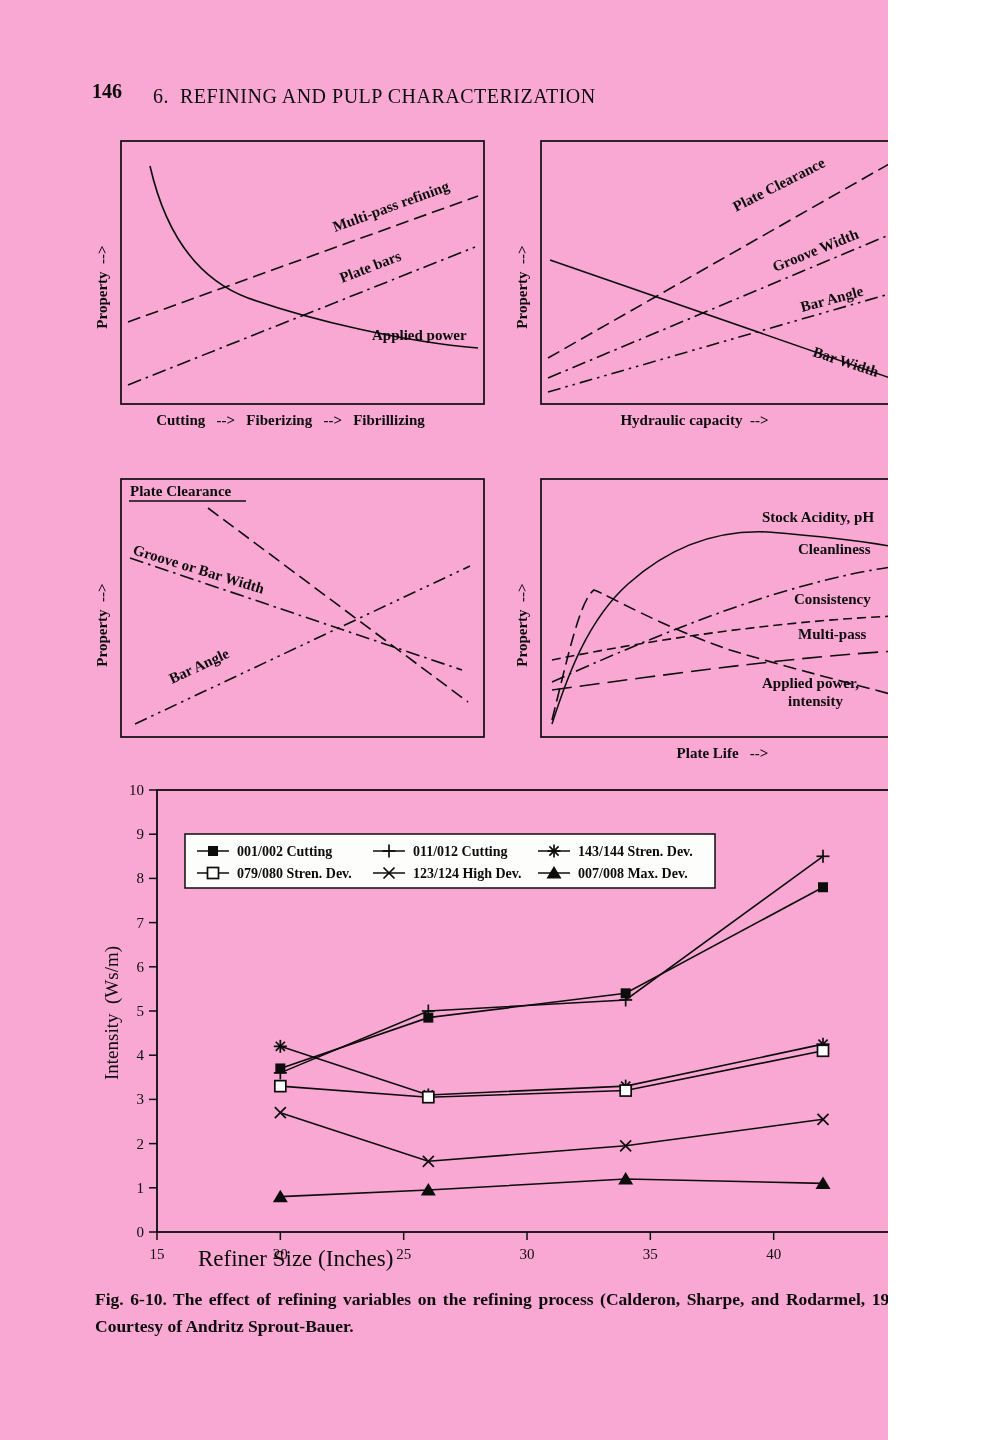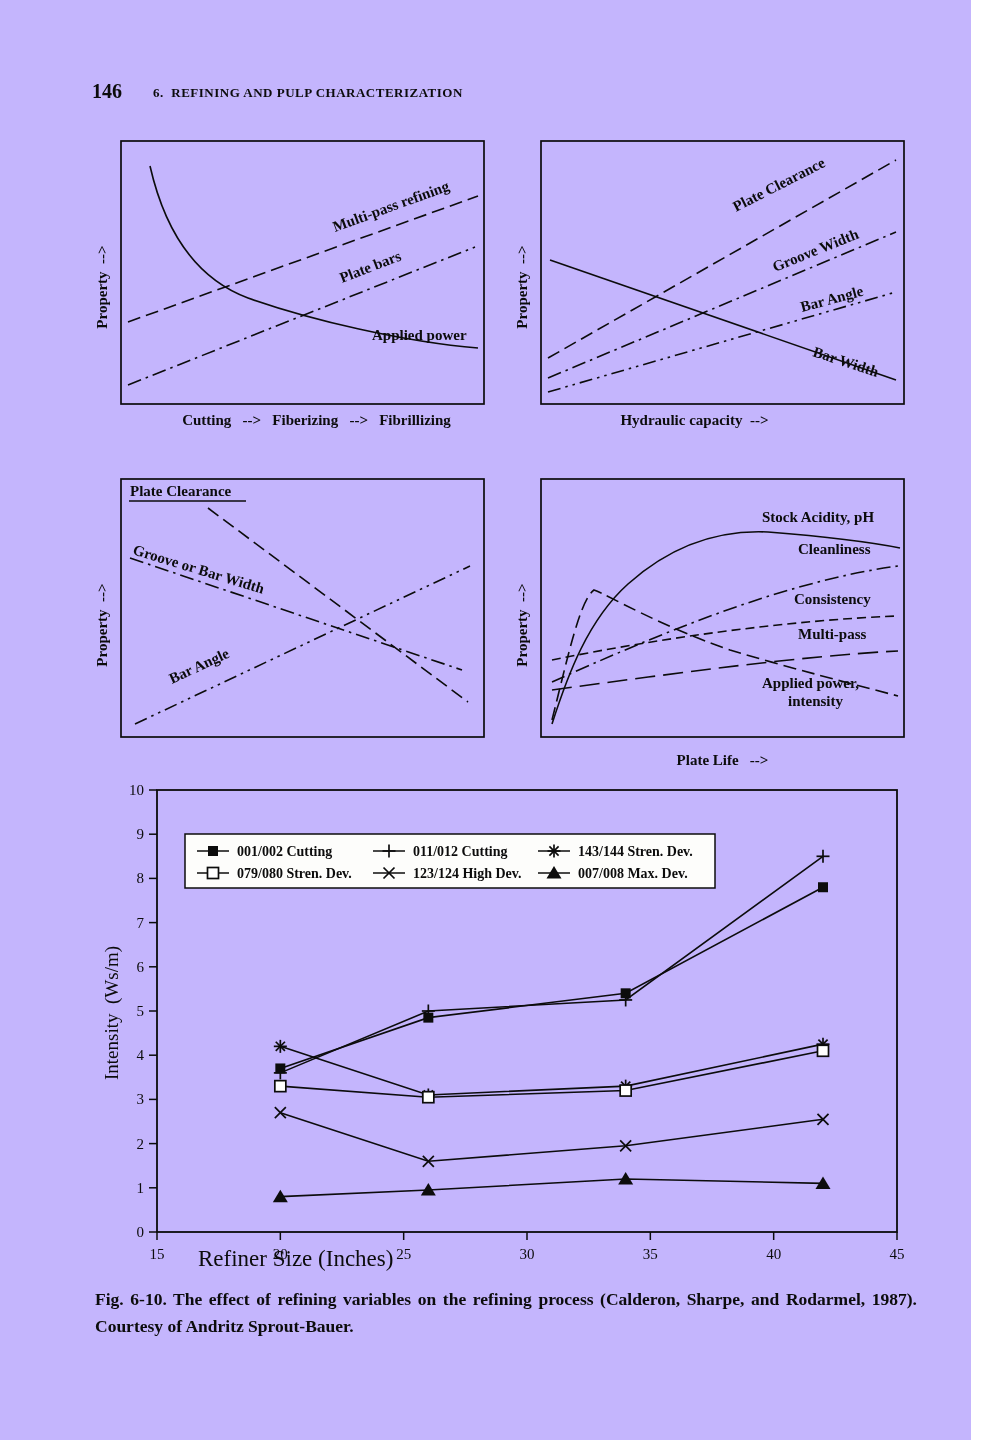--- a/index.html
+++ b/index.html
@@ -1,24 +1,24 @@
 <!DOCTYPE html>
 <html><head>
 <meta charset="utf-8">
 <style>
   * { margin:0; padding:0; box-sizing:border-box; }
   html,body { background:#ffffff; }
   .page {
-    position:relative; width:971px; height:1440px;
-    background:#c4b5fd; color:#0c0c0c;
+    position:relative; width:888px; height:1440px;
+    background:#f9a8d4; color:#0c0c0c;
     font-family:"Liberation Serif", serif;
     overflow:hidden;
   }
   .page-num { position:absolute; left:92px; top:80px; font-size:20px; font-weight:bold; }
-  .running-head { position:absolute; left:153px; top:85px; font-size:13px; font-weight:bold; letter-spacing:0.5px; white-space:pre; }
+  .running-head { position:absolute; left:153px; top:85px; font-size:20px; font-weight:normal; letter-spacing:0.5px; white-space:pre; }
 
   .fig { position:absolute; }
   .frame { fill:none; stroke:#0c0c0c; stroke-width:1.7; }
   .ln { fill:none; stroke:#0c0c0c; stroke-width:1.6; }
   .dash { stroke-dasharray:13,6; }
   .shortdash { stroke-dasharray:9,5; }
   .dashdot { stroke-dasharray:14,5,2.5,5; }
   .dashdotdot { stroke-dasharray:13,5,2.5,5,2.5,5; }
   .longdash { stroke-dasharray:20,8; }
   .clabel { font-size:15px; font-weight:bold; fill:#0c0c0c; font-family:"Liberation Serif", serif; }
@@ -59,21 +59,21 @@
   <div class="vlabel" style="left:19px; top:277px;">Property  --&gt;</div>
   <svg class="fig" style="left:120px; top:140px;" width="365" height="265" viewBox="0 0 365 265">
     <rect x="1" y="1" width="363" height="263" class="frame"></rect>
     <line x1="8" y1="182" x2="358" y2="56" class="ln dash"></line>
     <line x1="8" y1="245" x2="355" y2="107" class="ln dashdot"></line>
     <path d="M30,26 C46,96 80,140 128,158 C190,180 285,202 358,208" class="ln"></path>
     <text transform="translate(215,92) rotate(-20)" class="clabel">Multi-pass refining</text>
     <text transform="translate(222,143) rotate(-21)" class="clabel">Plate bars</text>
     <text transform="translate(252,200)" class="clabel">Applied power</text>
   </svg>
-  <div class="xlabel" style="left:134px; top:412px;">Cutting   --&gt;   Fiberizing   --&gt;   Fibrillizing</div>
+  <div class="xlabel" style="left:108px; top:412px;">Cutting   --&gt;   Fiberizing   --&gt;   Fibrillizing</div>
 
   <div class="vlabel" style="left:439px; top:277px;">Property  --&gt;</div>
   <svg class="fig" style="left:540px; top:140px;" width="365" height="265" viewBox="0 0 365 265">
     <rect x="1" y="1" width="363" height="263" class="frame"></rect>
     <line x1="8" y1="218" x2="356" y2="20" class="ln dash"></line>
     <line x1="8" y1="238" x2="356" y2="92" class="ln dashdot"></line>
     <line x1="8" y1="252" x2="356" y2="152" class="ln dashdotdot"></line>
     <line x1="10" y1="120" x2="356" y2="240" class="ln"></line>
     <text transform="translate(196,72) rotate(-27)" class="clabel">Plate Clearance</text>
     <text transform="translate(235,132) rotate(-22)" class="clabel">Groove Width</text>
@@ -102,21 +102,21 @@
     <path d="M12,182 C120,160 250,142 358,138" class="ln shortdash"></path>
     <path d="M12,212 C130,196 260,178 358,173" class="ln longdash"></path>
     <path d="M12,242 C28,178 40,122 54,112 C70,118 120,148 190,172 C250,190 320,208 358,218" class="ln dash"></path>
     <text x="222" y="44" class="clabel">Stock Acidity, pH</text>
     <text x="258" y="76" class="clabel">Cleanliness</text>
     <text x="254" y="126" class="clabel">Consistency</text>
     <text x="258" y="161" class="clabel">Multi-pass</text>
     <text x="222" y="210" class="clabel">Applied power,</text>
     <text x="248" y="228" class="clabel">intensity</text>
   </svg>
-  <div class="xlabel" style="left:540px; top:745px;margin-top:7px;">Plate Life   --&gt;</div>
+  <div class="xlabel" style="left:540px; top:745px;">Plate Life   --&gt;</div>
 
   <div class="axis-label-y">Intensity  (Ws/m)</div>
   <svg id="main-chart" class="fig" style="left:90px; top:782px;" width="870" height="500" viewBox="0 0 870 500">
       <rect x="67" y="8" width="740" height="442" fill="none" stroke="#0c0c0c" stroke-width="1.8"></rect>
       <line x1="67" y1="450" x2="59" y2="450" stroke="#0c0c0c" stroke-width="1.5"></line>
       <text x="54" y="455" text-anchor="end" font-size="15" font-weight="normal" fill="#0c0c0c">0</text>
       <line x1="67" y1="405.8" x2="59" y2="405.8" stroke="#0c0c0c" stroke-width="1.5"></line>
       <text x="54" y="410.8" text-anchor="end" font-size="15" font-weight="normal" fill="#0c0c0c">1</text>
       <line x1="67" y1="361.6" x2="59" y2="361.6" stroke="#0c0c0c" stroke-width="1.5"></line>
       <text x="54" y="366.6" text-anchor="end" font-size="15" font-weight="normal" fill="#0c0c0c">2</text>

